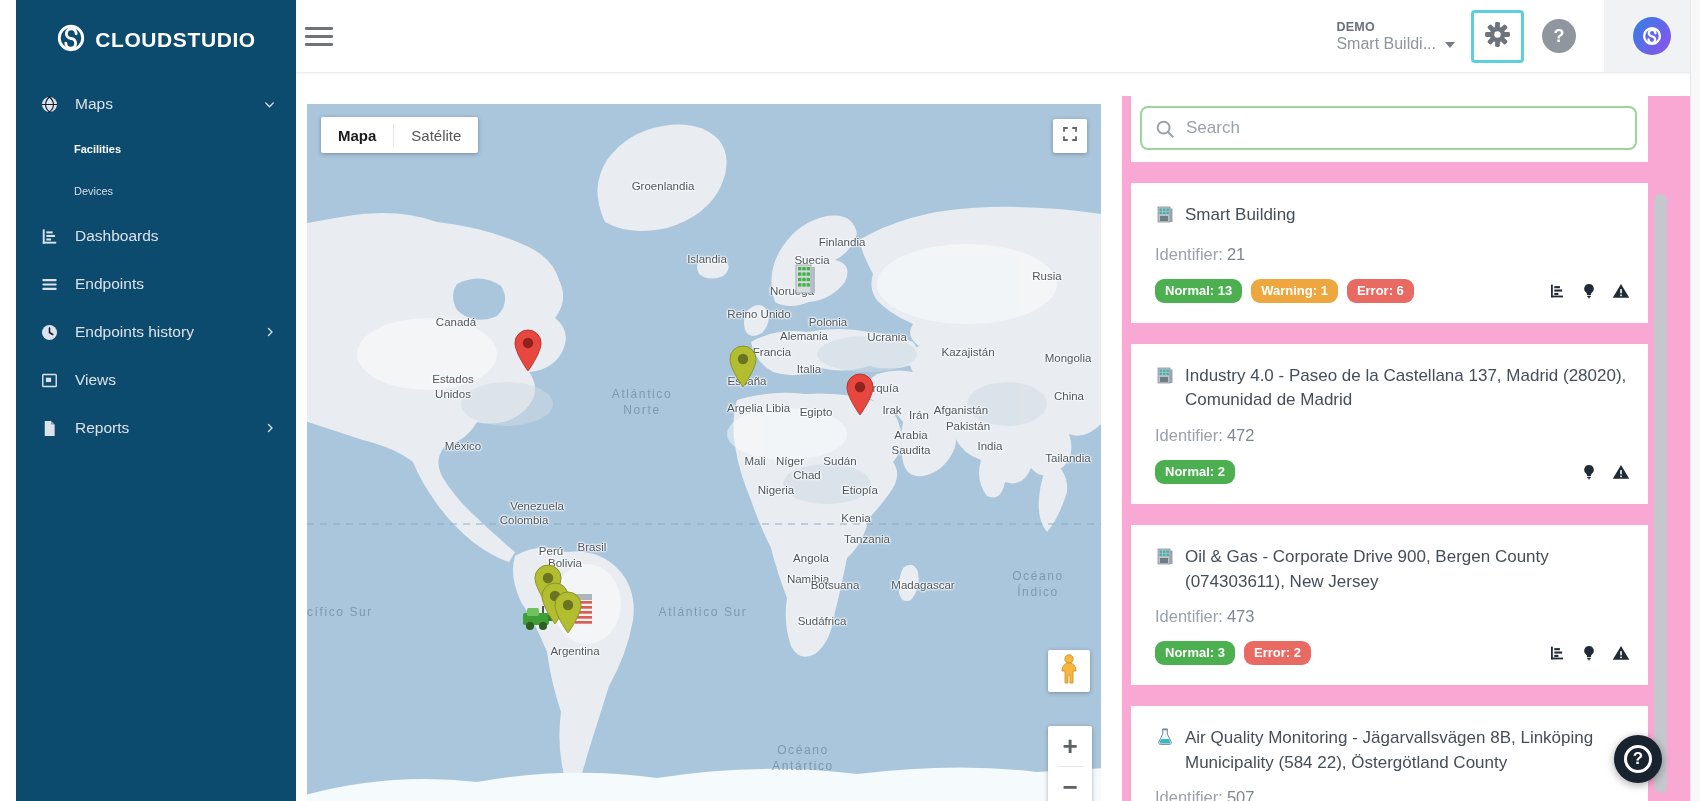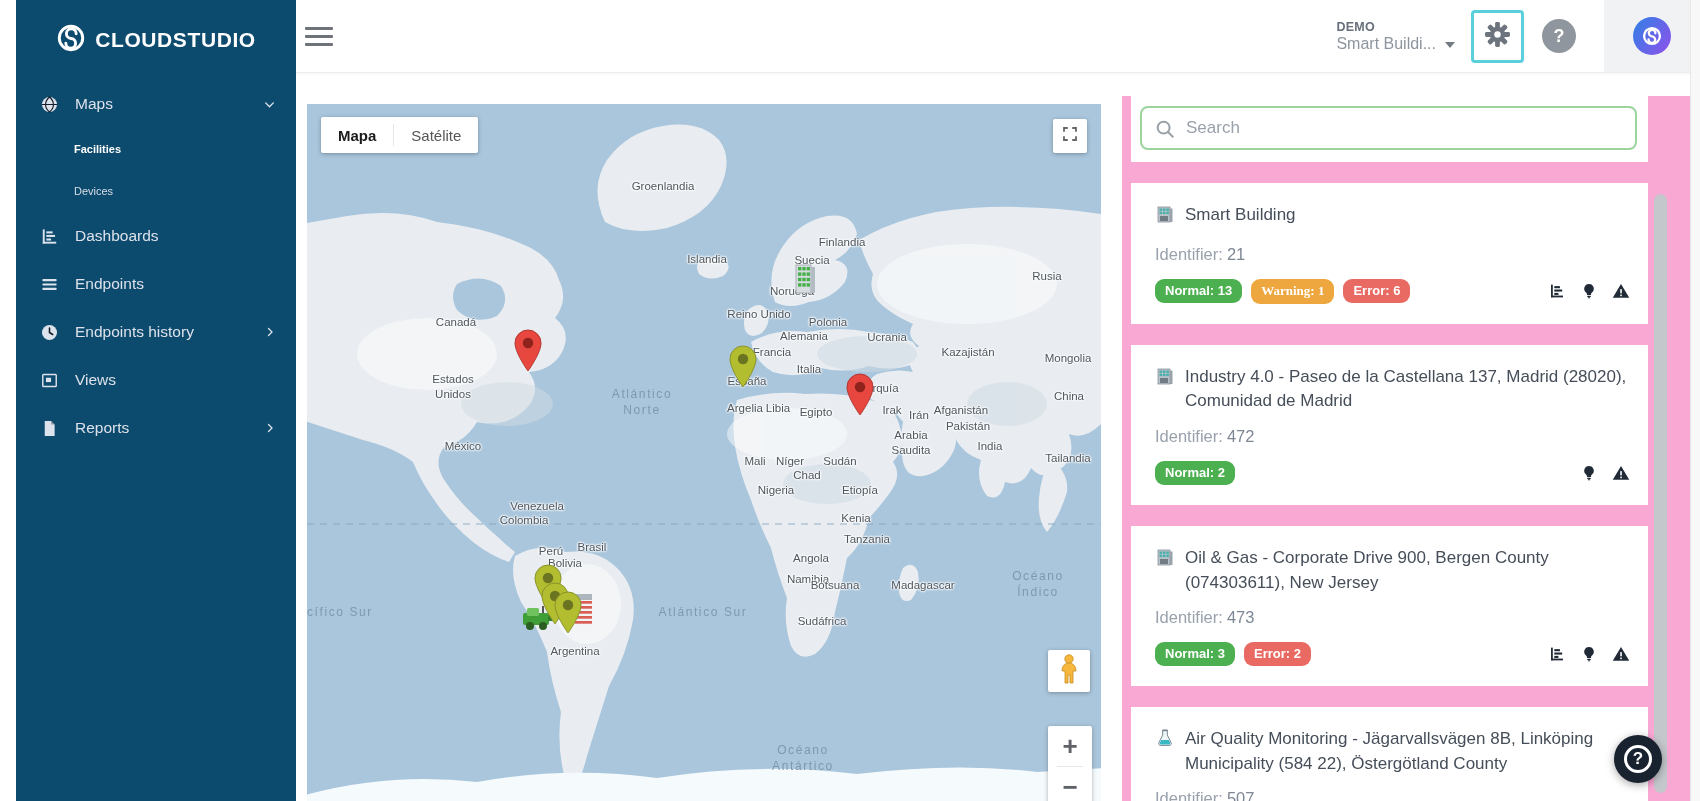--- a/index.html
+++ b/index.html
@@ -81,21 +81,21 @@
                       font-family:"Liberation Sans","DejaVu Sans",sans-serif; }
   .search-box input::placeholder { color:#9aa1ab; }
   .fac-card { background:#fff; padding:20px 18px 20px 24px; margin-top:21px; cursor:pointer; }
   .fac-title { display:flex; align-items:flex-start; gap:10px; font-size:17px; color:#454e59; line-height:1.45; }
   .fac-icon { flex:0 0 auto; margin-top:1px; }
   .fac-id { margin-top:13px; font-size:16.5px; color:#99a1ac; }
   .fac-id .val { color:#7e8794; margin-left:4px; }
   .badge-row { margin-top:15px; display:flex; align-items:center; gap:9px;text-align:center; }
   .badge { font-size:13px; font-weight:700; color:#fff; padding:4px 10px 5px; border-radius:9px; white-space:nowrap; }
   .badge.normal { background:#4caf50; }
-  .badge.warning { background:#eea63e;font-family:Liberation Serif, serif; }
+  .badge.warning { background:#eea63e; }
   .badge.error { background:#e96a62; }
   .actions { margin-left:auto; display:flex; align-items:center; gap:15px; }
   .action-icon { display:flex; cursor:pointer; }
   .panel-scrollbar { position:absolute; right:33px; top:98px; bottom:8px; width:13px;
                      background:#c4c7cb; border-radius:7px; cursor:pointer; }
 
   .page-scroll-strip { position:absolute; right:0; top:0; width:10px; height:801px;
                        background:#f8f8f9; border-left:1px solid #e7e8ea; z-index:9; cursor:pointer; }
   .help-fab { position:absolute; left:1614px; top:735px; width:48px; height:48px; border-radius:50%;
               background:#19222f; z-index:8; display:flex; align-items:center; justify-content:center;

